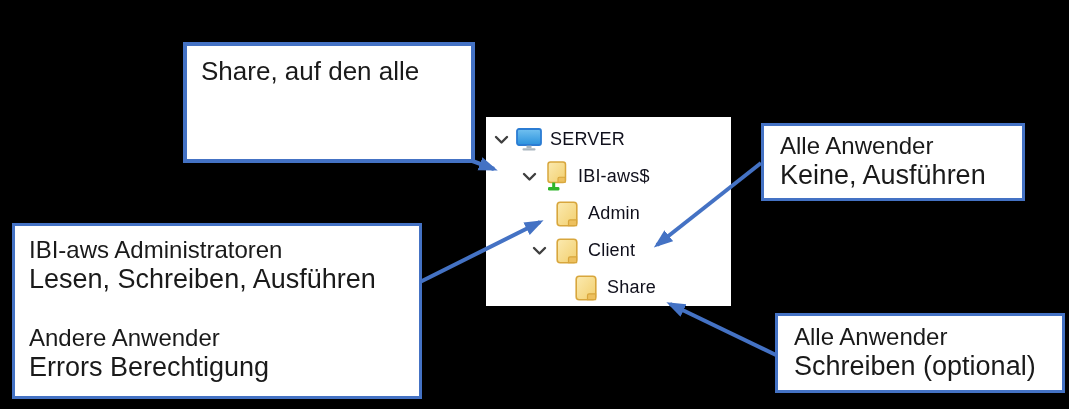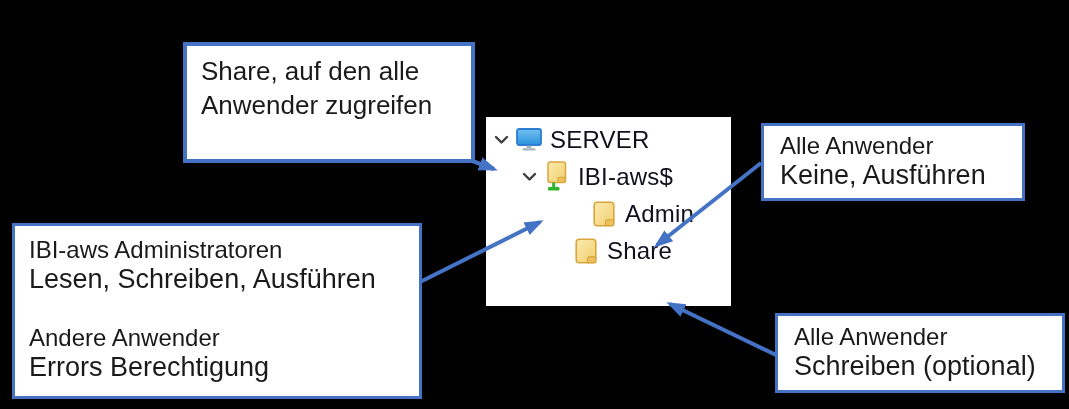--- a/index.html
+++ b/index.html
@@ -21,25 +21,25 @@
   .big-line{font-size:27px;line-height:33px;white-space:nowrap;}
   .group-gap{height:29px;}
   
   .tree-panel{
     position:absolute;left:486px;top:117px;width:245px;height:189px;
     background:#fff;padding-top:4px;box-sizing:border-box;
   }
   .tree-row{display:flex;align-items:center;height:37px;}
   .tree-row.lv0{padding-left:8px;}
   .tree-row.lv1{padding-left:36px;}
-  .tree-row.lv2{padding-left:46px;justify-content:center;}
+  .tree-row.lv2{padding-left:46px;}
   .tree-row.lv3{padding-left:65px;}
   .chev{width:22px;height:37px;display:flex;align-items:center;justify-content:flex-start;flex:0 0 22px;}
   .icon{width:26px;height:37px;display:flex;align-items:center;justify-content:center;flex:0 0 26px;margin-right:8px;}
-  .tree-label{font-size:24px;color:#10101c;letter-spacing:0.2px;}
+  .tree-label{font-size:18px;color:#10101c;letter-spacing:0.2px;}
   
   .arrows{position:absolute;left:0;top:0;pointer-events:none;}
   .arrows line{stroke:#4472c4;stroke-width:4;}
   .hidden-defs{position:absolute;width:0;height:0;}
 </style>
 </head>
 <body>
 
 <div class="stage">
 
@@ -95,20 +95,34 @@
       <span class="chev"></span>
       <span class="icon">
         <svg width="22" height="26" viewBox="0 0 22 26">
           <rect x="1.2" y="1.2" width="19.6" height="23.6" rx="3" fill="url(#gfold)" stroke="#d8a63c" stroke-width="1.6"></rect>
           <path d="M12.5 24.6 L12.5 20.4 Q12.5 18.8 14.1 18.8 L20.6 18.8 L20.6 24.6 Z" fill="#edc05e" stroke="#d8a63c" stroke-width="1.2"></path>
         </svg>
       </span>
       <span class="tree-label">Admin</span>
     </div>
 
+    <div class="tree-row lv2">
+      <span class="chev">
+        <svg width="15" height="10" viewBox="0 0 15 10">
+            <path d="M2 2 L7.5 7.5 L13 2" stroke="#3f3f3f" stroke-width="2.4" fill="none" stroke-linecap="round" stroke-linejoin="round"></path>
+          </svg>
+      </span>
+      <span class="icon">
+        <svg width="22" height="26" viewBox="0 0 22 26">
+          <rect x="1.2" y="1.2" width="19.6" height="23.6" rx="3" fill="url(#gfold)" stroke="#d8a63c" stroke-width="1.6"></rect>
+          <path d="M12.5 24.6 L12.5 20.4 Q12.5 18.8 14.1 18.8 L20.6 18.8 L20.6 24.6 Z" fill="#edc05e" stroke="#d8a63c" stroke-width="1.2"></path>
+        </svg>
+      </span>
+      <span class="tree-label">Client</span>
+    </div>
 
     <div class="tree-row lv3">
       <span class="chev"></span>
       <span class="icon">
         <svg width="22" height="26" viewBox="0 0 22 26">
           <rect x="1.2" y="1.2" width="19.6" height="23.6" rx="3" fill="url(#gfold)" stroke="#d8a63c" stroke-width="1.6"></rect>
           <path d="M12.5 24.6 L12.5 20.4 Q12.5 18.8 14.1 18.8 L20.6 18.8 L20.6 24.6 Z" fill="#edc05e" stroke="#d8a63c" stroke-width="1.2"></path>
         </svg>
       </span>
       <span class="tree-label">Share</span>
@@ -123,21 +137,20 @@
       </marker>
     </defs>
     <line x1="370" y1="123" x2="494" y2="169" marker-end="url(#ah)"></line>
     <line x1="414" y1="285" x2="540" y2="222" marker-end="url(#ah)"></line>
     <line x1="761" y1="163" x2="657" y2="245" marker-end="url(#ah)"></line>
     <line x1="776" y1="355" x2="670" y2="304" marker-end="url(#ah)"></line>
   </svg>
 
   <div class="callout callout-share">
     <div class="line">Share, auf den alle</div>
-    <div class="line">Anwender zugreifen</div>
   </div>
 
   <div class="callout callout-admin">
     <div class="small-line">IBI-aws Administratoren</div>
     <div class="big-line">Lesen, Schreiben, Ausführen</div>
     <div class="group-gap"></div>
     <div class="small-line">Andere Anwender</div>
     <div class="big-line">Errors Berechtigung</div>
   </div>
 

